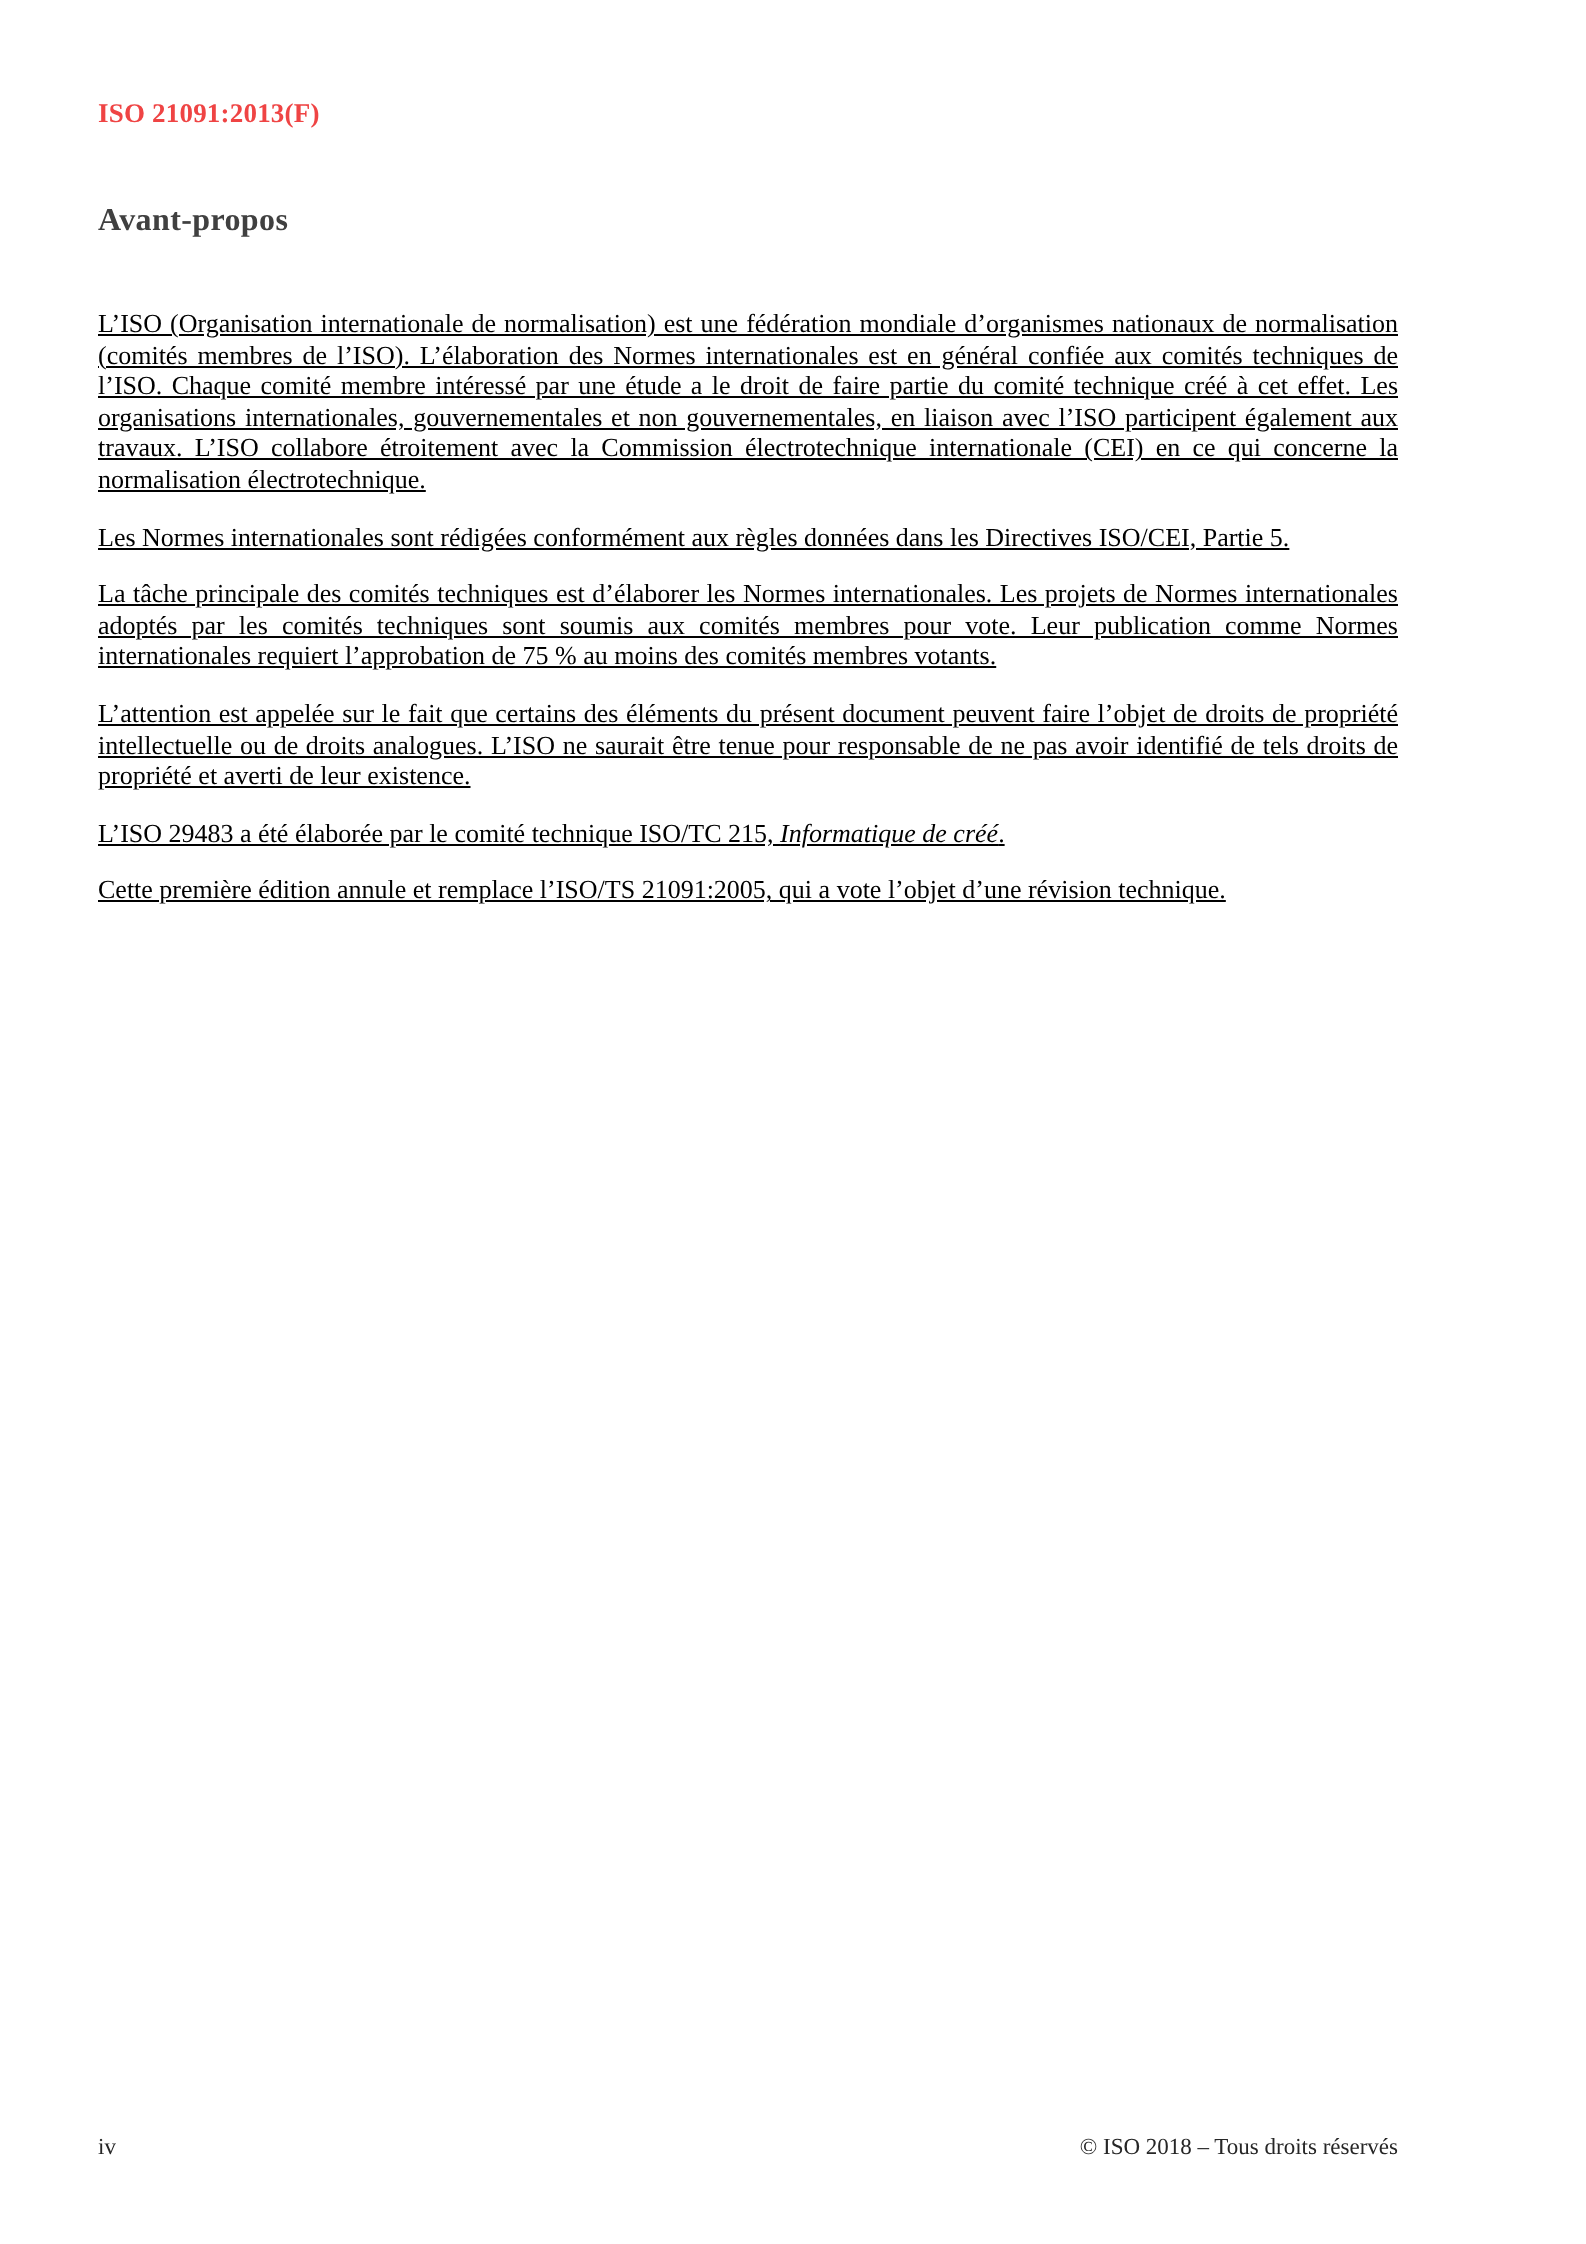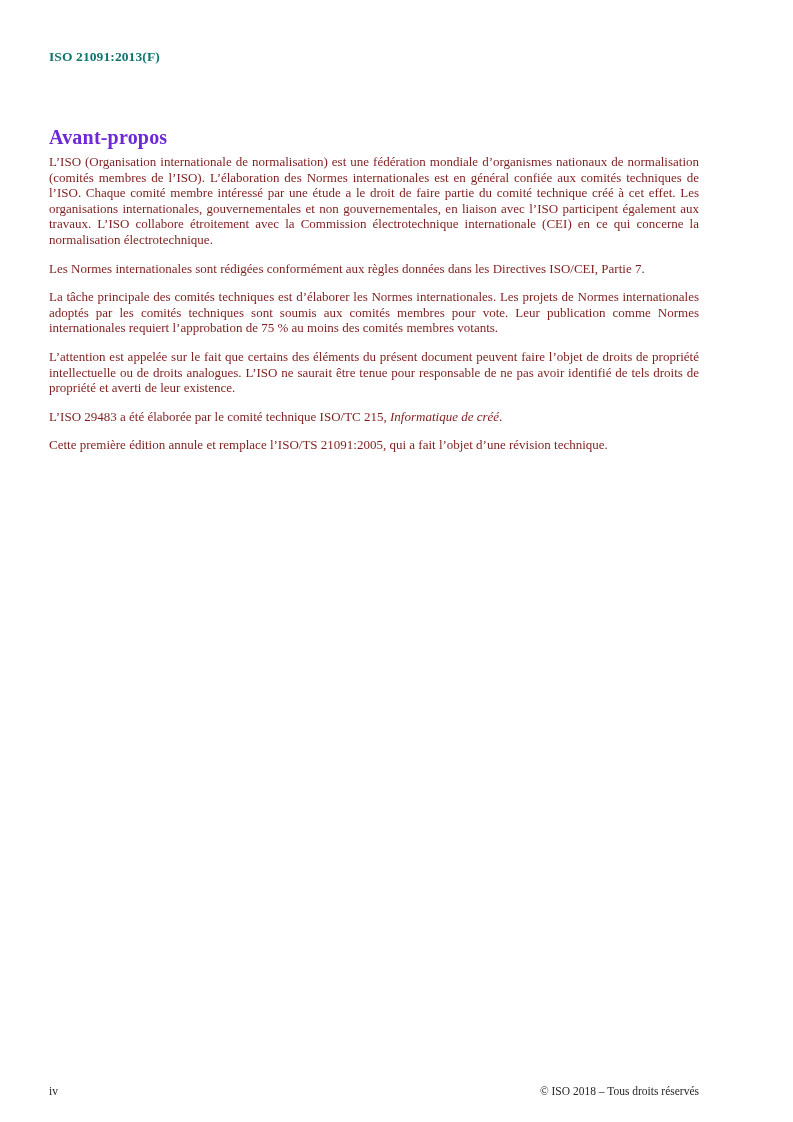--- a/index.html
+++ b/index.html
@@ -21,76 +21,76 @@
     background: #ffffff;
     overflow: hidden;
   }
   .doc-ref {
     position: absolute;
     left: 49px;
     top: 49px;
     font-size: 13.5px;
     font-weight: bold;
     letter-spacing: 0.1px;
-    color: #0f766e;
+    color: #ef4444;
   }
   .doc-title {
     position: absolute;
     left: 49px;
-    top: 126px;
-    font-size: 20px;
+    top: 102px;
+    font-size: 16px;
     font-weight: bold;
     letter-spacing: 0.2px;
-    color: #6d28d9;
+    color: #404040;
   }
   .body-text {
     position: absolute;
     left: 49px;
     top: 154px;
     width: 650px;
   }
   .body-text p {
     margin: 0 0 13px 0;
     font-size: 13px;
     line-height: 15.6px;
     text-align: justify;
-    color: #7f1d1d;
+    color: #000000;
+    text-decoration: underline;
   }
   .body-text p.no-justify {
     text-align: left;
   }
   .page-footer {
     position: absolute;
     left: 49px;
     top: 1068px;
     width: 650px;
     display: flex;
     justify-content: space-between;
     align-items: center;
     font-size: 11.5px;
     color: #262626;
-    margin-top: 17px;
   }
 </style>
 </head>
 <body>
 
 <div class="page">
 
   <div class="doc-ref">ISO 21091:2013(F)</div>
 
   <h1 class="doc-title" style="margin:0;">Avant-propos</h1>
 
   <main class="body-text">
     <p>L’ISO (Organisation internationale de normalisation) est une fédération mondiale d’organismes nationaux de normalisation (comités membres de l’ISO). L’élaboration des Normes internationales est en général confiée aux comités techniques de l’ISO. Chaque comité membre intéressé par une étude a le droit de faire partie du comité technique créé à cet effet. Les organisations internationales, gouvernementales et non gouvernementales, en liaison avec l’ISO participent également aux travaux. L’ISO collabore étroitement avec la Commission électrotechnique internationale (CEI) en ce qui concerne la normalisation électrotechnique.</p>
-    <p>Les Normes internationales sont rédigées conformément aux règles données dans les Directives ISO/CEI, Partie 7.</p>
+    <p>Les Normes internationales sont rédigées conformément aux règles données dans les Directives ISO/CEI, Partie 5.</p>
     <p>La tâche principale des comités techniques est d’élaborer les Normes internationales. Les projets de Normes internationales adoptés par les comités techniques sont soumis aux comités membres pour vote. Leur publication comme Normes internationales requiert l’approbation de 75 % au moins des comités membres votants.</p>
     <p>L’attention est appelée sur le fait que certains des éléments du présent document peuvent faire l’objet de droits de propriété intellectuelle ou de droits analogues. L’ISO ne saurait être tenue pour responsable de ne pas avoir identifié de tels droits de propriété et averti de leur existence.</p>
     <p class="no-justify"><span>L’ISO 29483 a été élaborée par le comité technique ISO/TC 215, </span><i>Informatique de créé</i><span>.</span></p>
-    <p class="no-justify">Cette première édition annule et remplace l’ISO/TS 21091:2005, qui a fait l’objet d’une révision technique.</p>
+    <p class="no-justify">Cette première édition annule et remplace l’ISO/TS 21091:2005, qui a vote l’objet d’une révision technique.</p>
   </main>
 
   <footer class="page-footer">
     <span>iv</span>
     <span>© ISO 2018 – Tous droits réservés</span>
   </footer>
 
 </div>
 
 </body></html>

